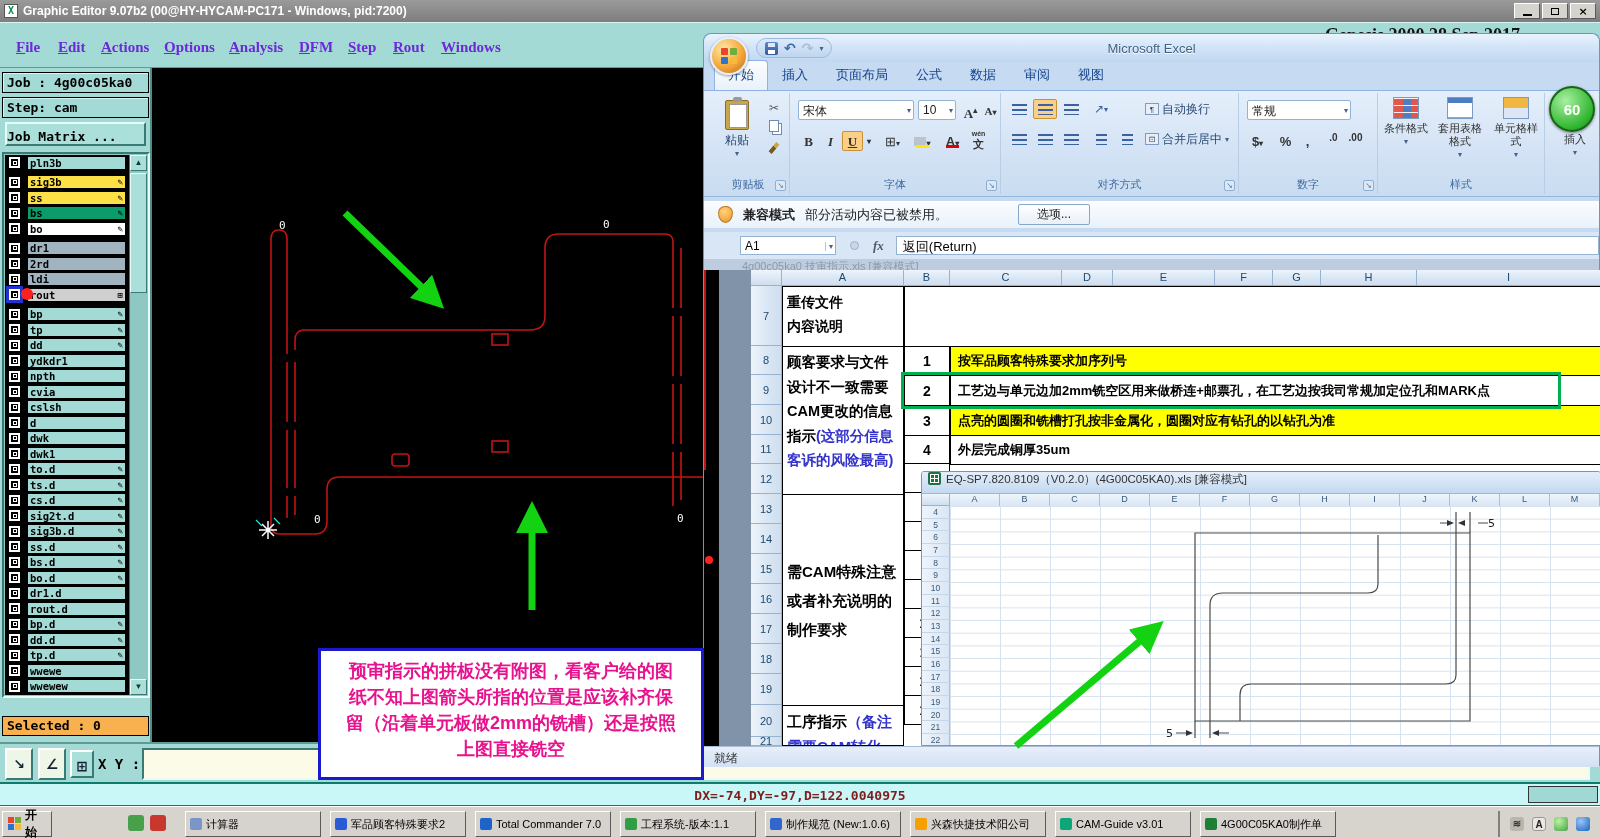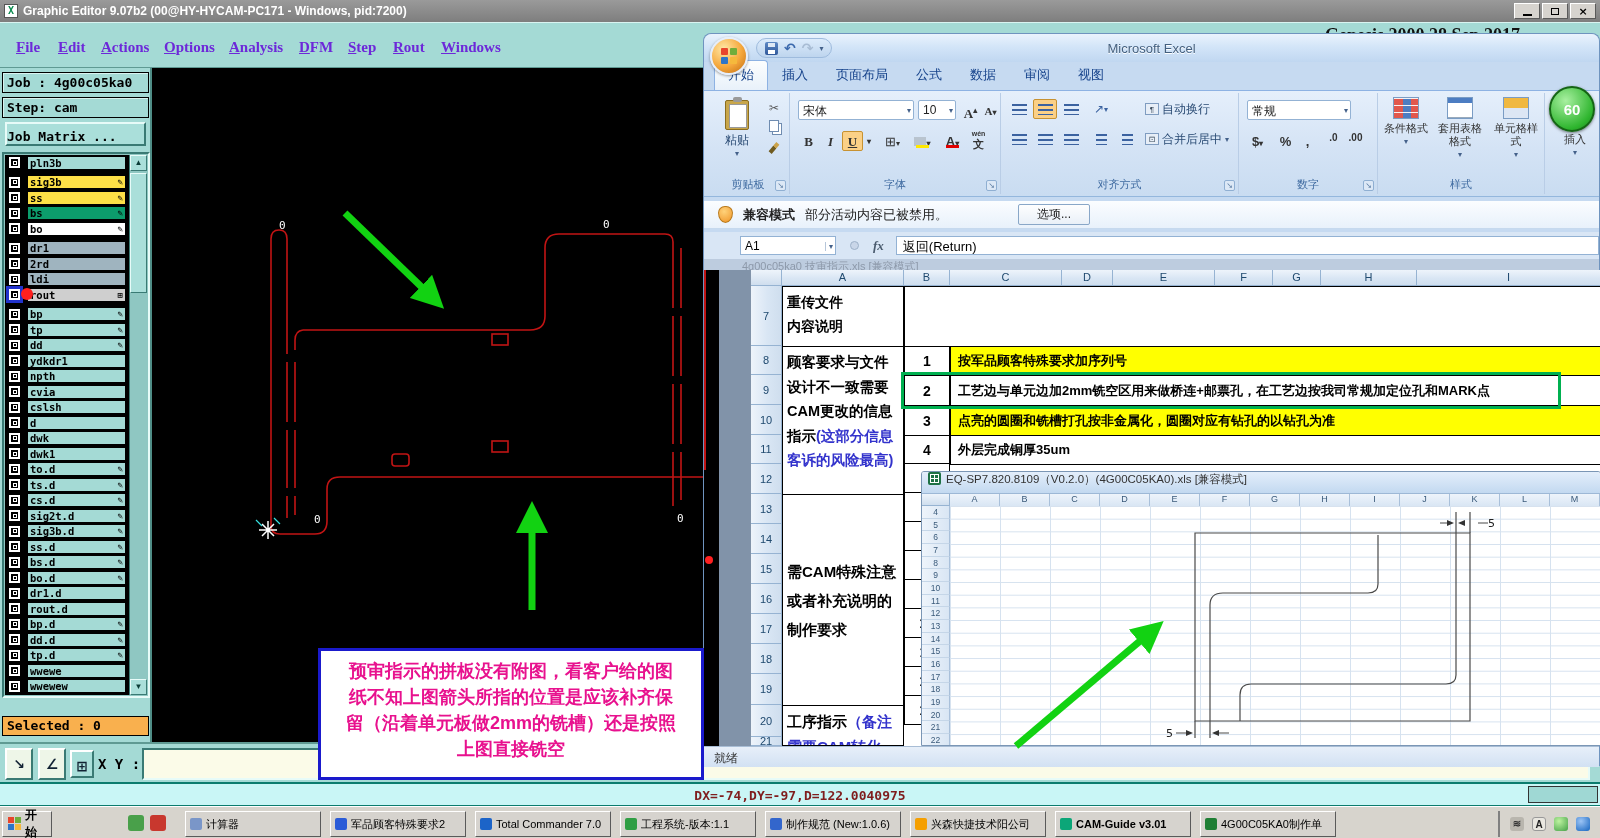--- a/index.html
+++ b/index.html
@@ -981,21 +981,21 @@
         <div class="titem" style="left: 765px;">
           <span class="ticon" style="background: rgb(51, 102, 204);"></span>
           <span>制作规范 (New:1.0.6)</span>
         </div>
 
         <div class="titem" style="left: 910px;">
           <span class="ticon" style="background: rgb(245, 159, 0);"></span>
           <span>兴森快捷技术阳公司</span>
         </div>
 
-        <div class="titem" style="left: 1055px; font-weight: bold;">
+        <div class="titem" style="left: 1055px;">
           <span class="ticon" style="background: rgb(12, 166, 120);"></span>
           <span>CAM-Guide v3.01</span>
         </div>
 
         <div class="titem" style="left: 1200px;">
           <span class="ticon" style="background: rgb(30, 126, 52);"></span>
           <span>4G00C05KA0制作单</span>
         </div>
       </div>
     <div class="tray">

